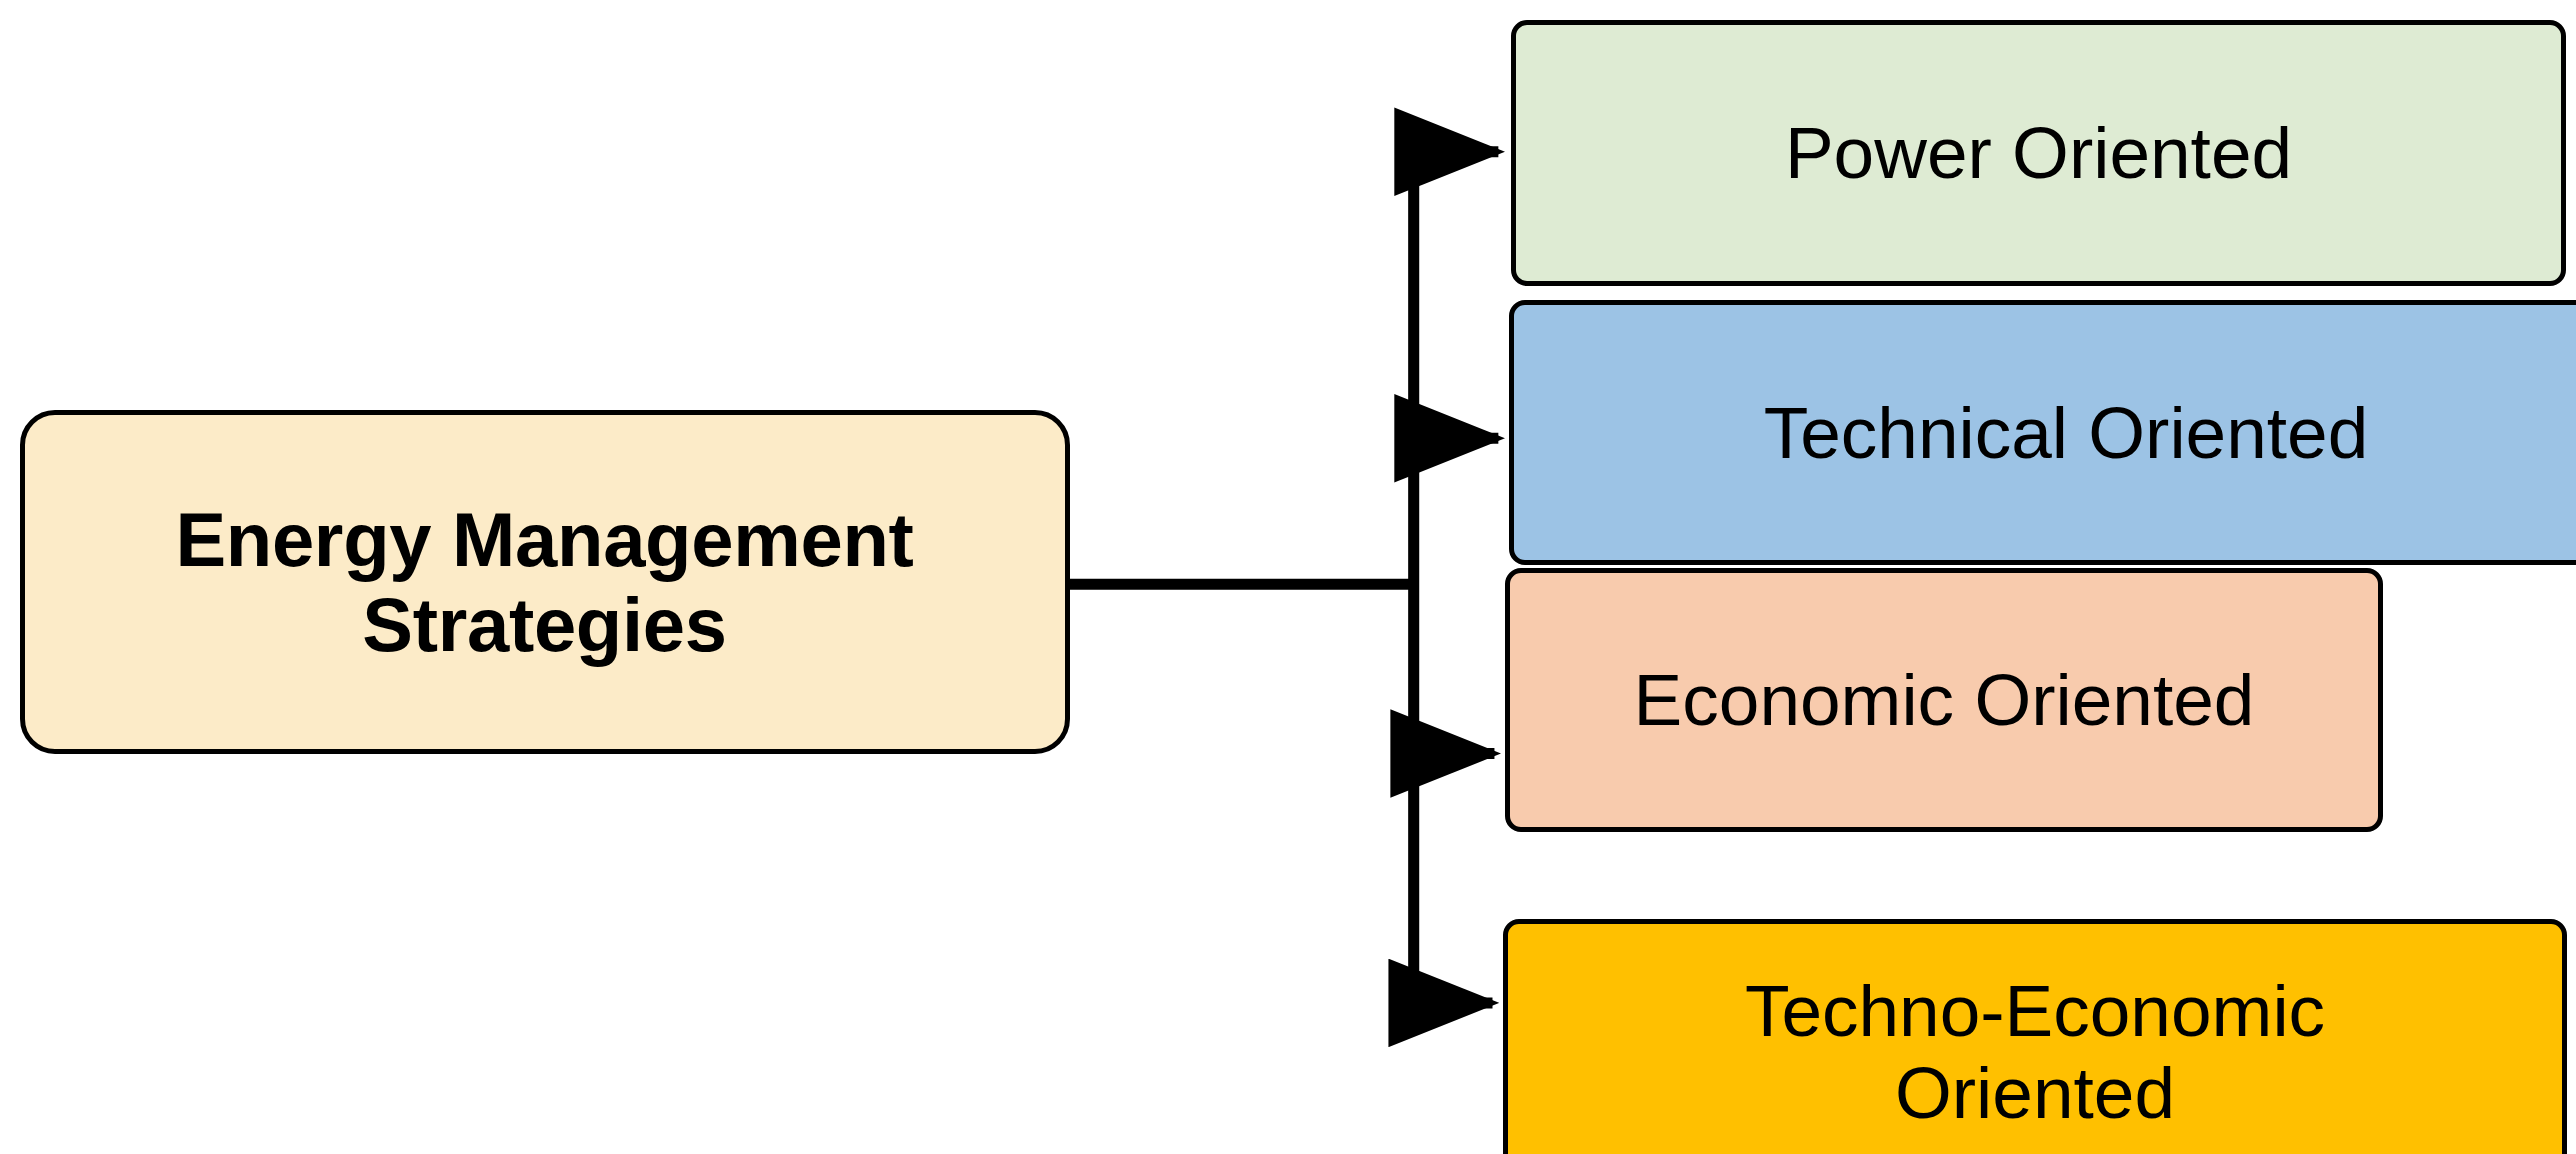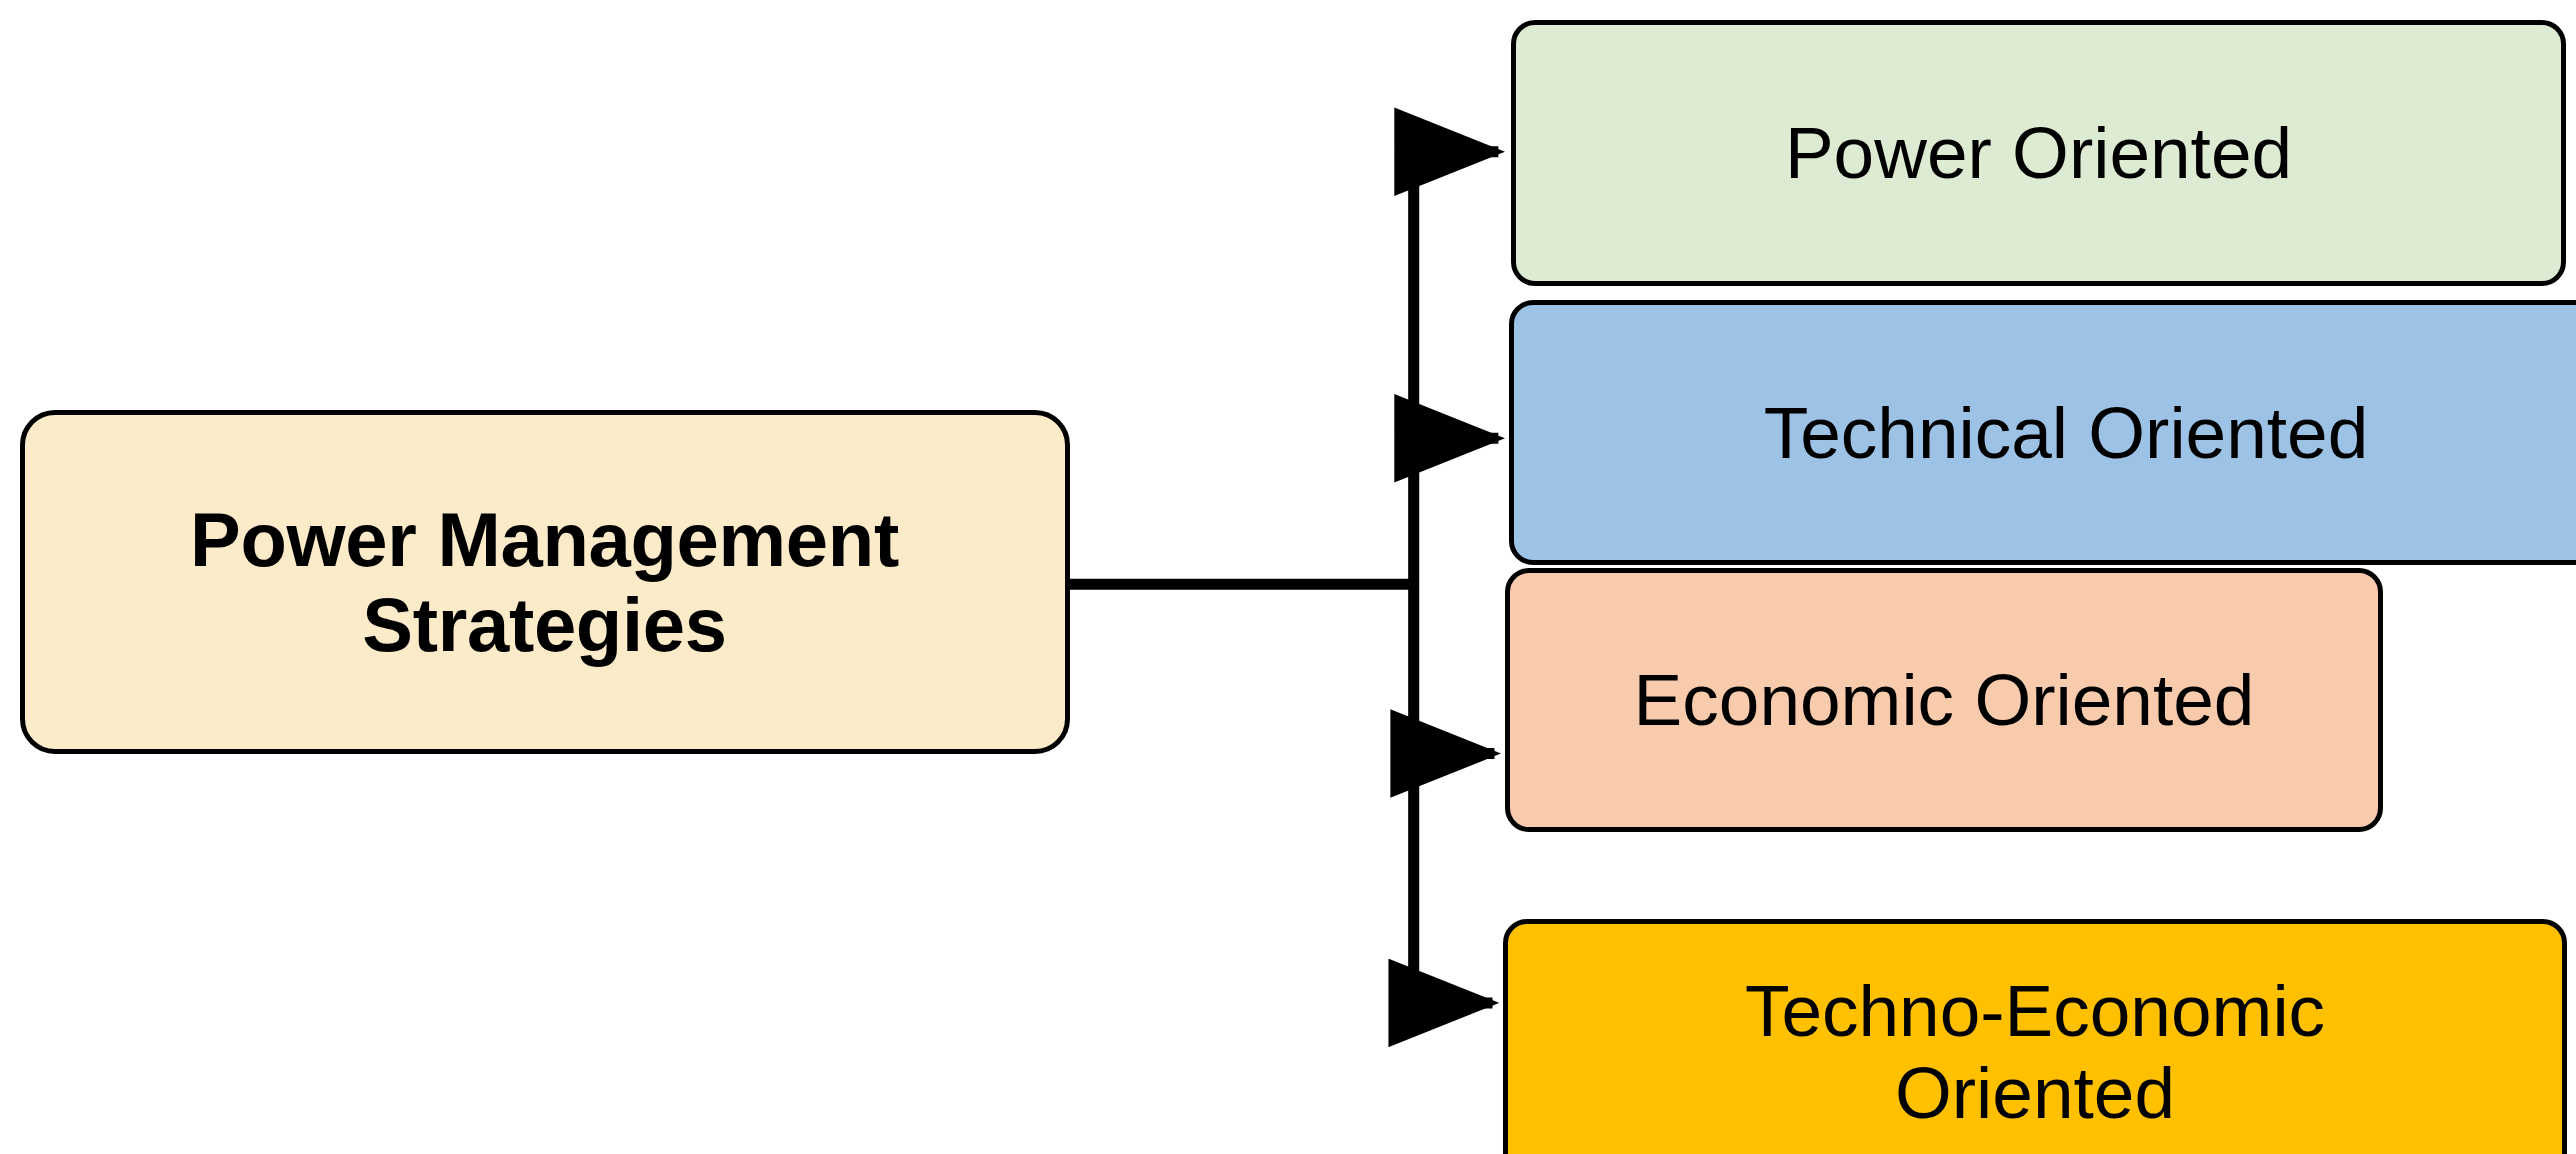--- a/index.html
+++ b/index.html
@@ -12,21 +12,21 @@
     width: 2576px;
     height: 1154px;
     background: #ffffff;
     overflow: hidden;
     font-family: "Liberation Sans", sans-serif;
   }
   .node {
     position: absolute;
     box-sizing: border-box;
     border: 5.9px solid #000000;
-    border-radius: 24px;
+    border-radius: 16px;
     display: flex;
     align-items: center;
     justify-content: center;
     text-align: center;
     color: #000000;
     line-height: 1.12;
   }
   .node-label {
     display: block;
     width: 100%;
@@ -111,21 +111,21 @@
 
     <line x1="2170" y1="212" x2="2170" y2="1540" stroke="#000000" stroke-width="17"></line>
 
     <line x1="2170" y1="233" x2="2300" y2="233" stroke="#000000" stroke-width="17" marker-end="url(#arrowhead-right)"></line>
     <line x1="2170" y1="673" x2="2300" y2="673" stroke="#000000" stroke-width="17" marker-end="url(#arrowhead-right)"></line>
     <line x1="2170" y1="1157" x2="2294" y2="1157" stroke="#000000" stroke-width="17" marker-end="url(#arrowhead-right)"></line>
     <line x1="2170" y1="1540" x2="2291" y2="1540" stroke="#000000" stroke-width="17" marker-end="url(#arrowhead-right)"></line>
   </svg>
 
   <div class="node" id="root-node" style="background: rgb(252, 235, 200); border-color: rgb(0, 0, 0); color: rgb(0, 0, 0);">
-    <span class="node-label">Power Management
+    <span class="node-label">Energy Management
 Strategies</span>
   </div>
 
   <div class="node branch" id="node-power" style="background: rgb(222, 235, 211); border-color: rgb(0, 0, 0); color: rgb(0, 0, 0);">
     <span class="node-label">Power Oriented</span>
   </div>
 
   <div class="node branch" id="node-technical" style="background: rgb(156, 195, 229); border-color: rgb(0, 0, 0); color: rgb(0, 0, 0);">
     <span class="node-label">Technical Oriented</span>
   </div>

